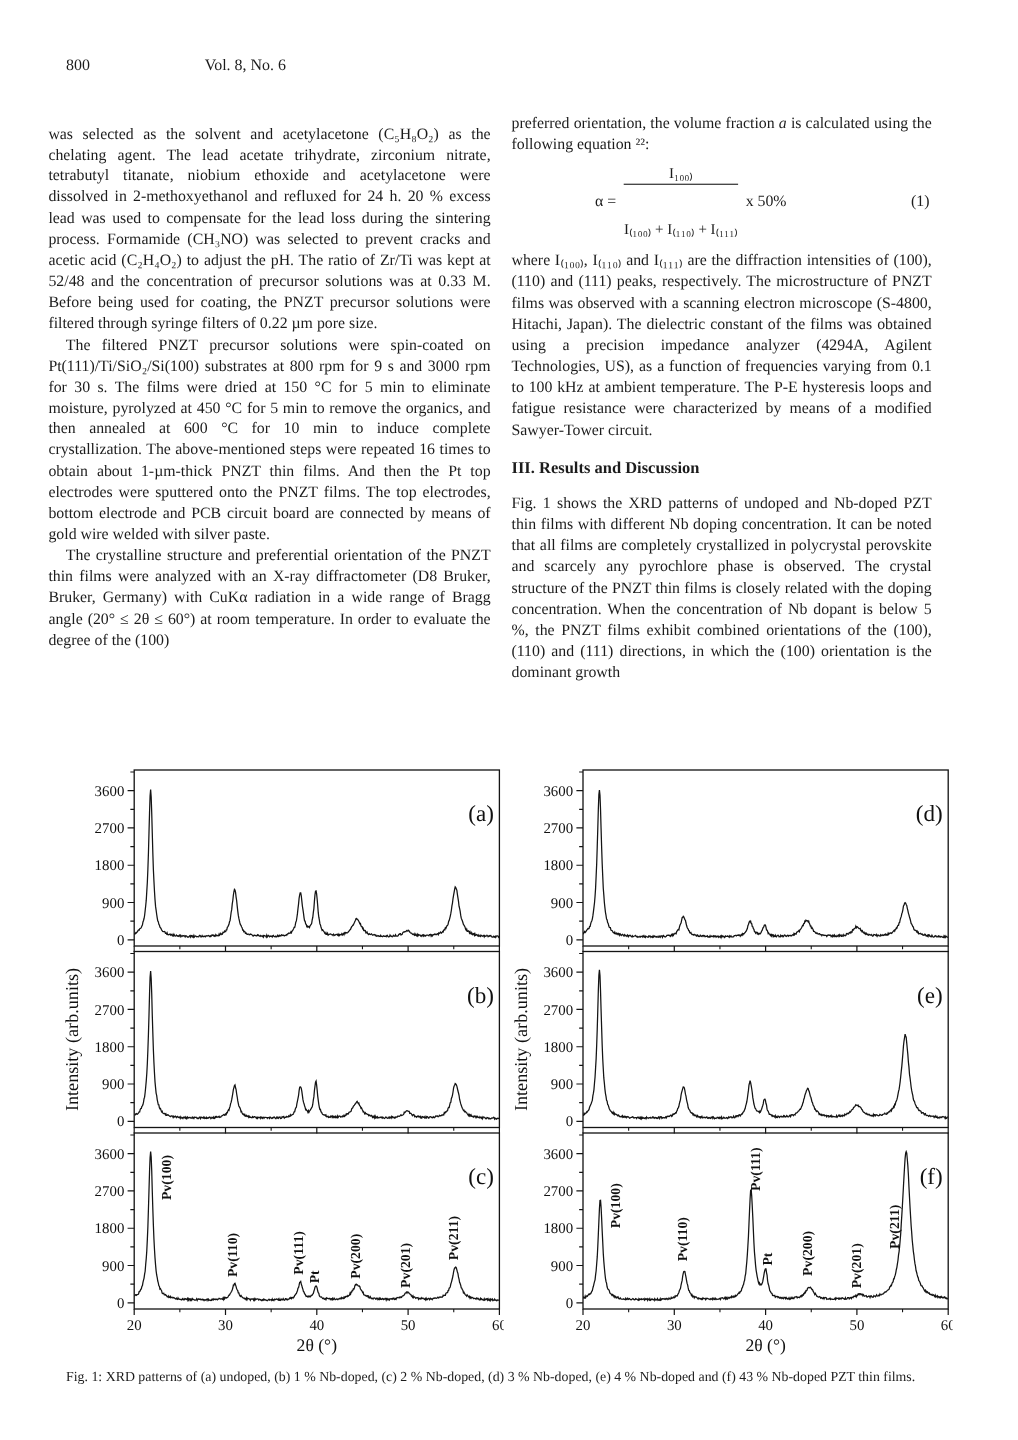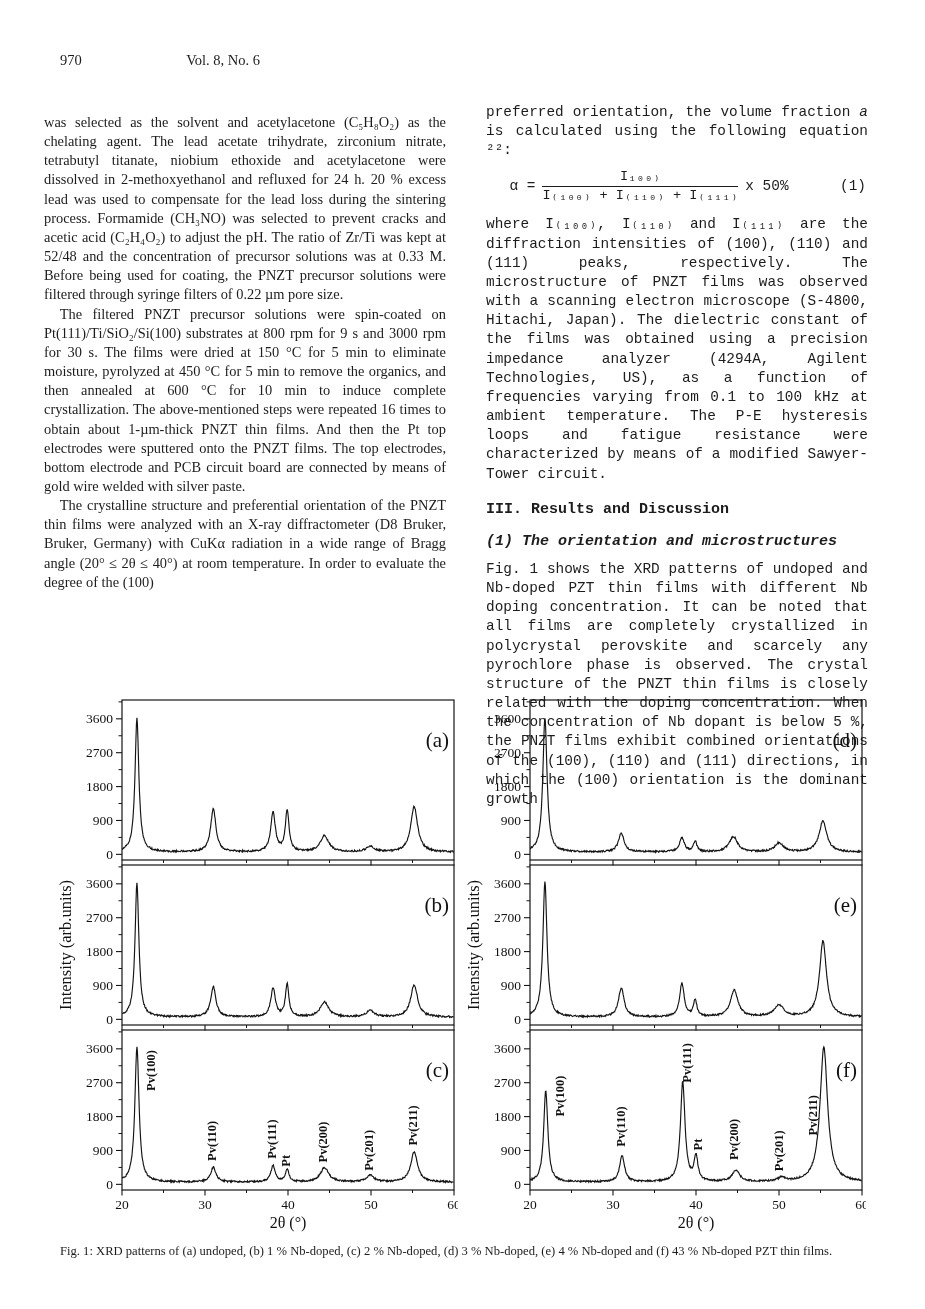--- a/index.html
+++ b/index.html
@@ -7,72 +7,71 @@
     width:925px;height:1309px;background:#ffffff;position:relative;
     font-family:"Liberation Serif",serif;color:#1c1c1c;overflow:hidden;
   }
   .header{position:absolute;top:52px;left:60px;width:808px;display:flex;align-items:baseline;font-size:14.5px;}
   .header .page-num{width:90px;}
   .header .journal{flex:1;text-align:center;font-style:italic;}
   .header .vol{width:110px;text-align:right;}
 
   .col{position:absolute;top:103px;font-size:14.4px;line-height:19.15px;text-align:justify;}
   .col-left{left:44px;width:402px;margin-top:10px;}
-  .col-right{left:486px;width:382px;font-family:Liberation Mono, monospace;}
+  .col-right{left:465px;width:382px;}
   .col p{margin:0;text-indent:1.1em;}
   .col p.noindent{text-indent:0;}
 
   .equation{position:relative;margin:9px 0 11px 0;display:flex;align-items:center;}
   .eq-body{margin:0 auto;display:flex;align-items:center;gap:7px;transform:translateX(-28px);}
-  .frac{display:inline-flex;flex-direction:column;text-align:center;font-size:13.6px;line-height:16px;}
+  .frac{display:inline-flex;flex-direction:column;text-align:center;font-size:13.6px;line-height:16px;gap:32px;}
   .frac .num{border-bottom:1.1px solid #1c1c1c;padding:0 5px 1px 5px;}
   .frac .den{padding-top:1px;text-align:center;}
   .eq-number{position:absolute;right:2px;top:50%;transform:translateY(-50%);}
 
   .section-heading{font-weight:bold;font-size:15px;margin:16px 0 13px 0 !important;text-indent:0 !important;text-align:left;}
   .subsection-heading{font-weight:bold;font-style:italic;font-size:15px;margin:0 0 9px 0 !important;text-indent:0 !important;text-align:left;}
 
   .figure{position:absolute;top:690px;left:56px;display:flex;gap:6px;}
   .figure svg{display:block;}
 
   .caption{position:absolute;top:1243px;left:60px;width:808px;font-size:12.6px;line-height:16.6px;text-align:justify;}
   .caption .cap-label{font-weight:normal;}
 </style>
 </head>
 <body>
 
 <div class="header">
-  <span class="page-num">970</span>
+  <span class="page-num">800</span>
   <span class="vol">Vol. 8, No. 6</span>
 </div>
 
 <div class="col col-left">
   <p class="noindent">was selected as the solvent and acetylacetone (C₅H₈O₂) as the chelating agent. The lead acetate trihydrate, zirconium nitrate, tetrabutyl titanate, niobium ethoxide and acetylacetone were dissolved in 2-methoxyethanol and refluxed for 24 h. 20 % excess lead was used to compensate for the lead loss during the sintering process. Formamide (CH₃NO) was selected to prevent cracks and acetic acid (C₂H₄O₂) to adjust the pH. The ratio of Zr/Ti was kept at 52/48 and the concentration of precursor solutions was at 0.33 M. Before being used for coating, the PNZT precursor solutions were filtered through syringe filters of 0.22 µm pore size.</p>
   <p>The filtered PNZT precursor solutions were spin-coated on Pt(111)/Ti/SiO₂/Si(100) substrates at 800 rpm for 9 s and 3000 rpm for 30 s. The films were dried at 150 °C for 5 min to eliminate moisture, pyrolyzed at 450 °C for 5 min to remove the organics, and then annealed at 600 °C for 10 min to induce complete crystallization. The above-mentioned steps were repeated 16 times to obtain about 1-µm-thick PNZT thin films. And then the Pt top electrodes were sputtered onto the PNZT films. The top electrodes, bottom electrode and PCB circuit board are connected by means of gold wire welded with silver paste.</p>
-  <p>The crystalline structure and preferential orientation of the PNZT thin films were analyzed with an X-ray diffractometer (D8 Bruker, Bruker, Germany) with CuKα radiation in a wide range of Bragg angle (20° ≤ 2θ ≤ 40°) at room temperature. In order to evaluate the degree of the (100)</p>
+  <p>The crystalline structure and preferential orientation of the PNZT thin films were analyzed with an X-ray diffractometer (D8 Bruker, Bruker, Germany) with CuKα radiation in a wide range of Bragg angle (20° ≤ 2θ ≤ 60°) at room temperature. In order to evaluate the degree of the (100)</p>
 </div>
 
 <div class="col col-right">
   <p class="noindent"><span>preferred orientation, the volume fraction </span><i>a</i><span> is calculated using the following equation ²²:</span></p>
 
   <div class="equation">
     <div class="eq-body">
       <span>α =</span>
       <span class="frac">
         <span class="num">I₁₀₀₎</span>
         <span class="den">I₍₁₀₀₎ + I₍₁₁₀₎ + I₍₁₁₁₎</span>
       </span>
       <span>x 50%</span>
     </div>
     <span class="eq-number">(1)</span>
   </div>
 
   <p class="noindent">where I₍₁₀₀₎, I₍₁₁₀₎ and I₍₁₁₁₎ are the diffraction intensities of (100), (110) and (111) peaks, respectively. The microstructure of PNZT films was observed with a scanning electron microscope (S-4800, Hitachi, Japan). The dielectric constant of the films was obtained using a precision impedance analyzer (4294A, Agilent Technologies, US), as a function of frequencies varying from 0.1 to 100 kHz at ambient temperature. The P-E hysteresis loops and fatigue resistance were characterized by means of a modified Sawyer-Tower circuit.</p>
   <p class="section-heading">III.  Results and Discussion</p>
-  <p class="subsection-heading">(1)   The orientation and microstructures</p>
   <p class="noindent">Fig. 1 shows the XRD patterns of undoped and Nb-doped PZT thin films with different Nb doping concentration. It can be noted that all films are completely crystallized in polycrystal perovskite and scarcely any pyrochlore phase is observed. The crystal structure of the PNZT thin films is closely related with the doping concentration. When the concentration of Nb dopant is below 5 %, the PNZT films exhibit combined orientations of the (100), (110) and (111) directions, in which the (100) orientation is the dominant growth</p>
 </div>
 
 <div class="figure">
   <svg id="fig-left" width="402" height="548" viewBox="0 0 402 548">
       <g>
         <clipPath id="clip00">
           <rect x="66" y="10" width="332" height="160"></rect>
         </clipPath>
         <rect x="66" y="10" width="332" height="160" fill="none" stroke="#141414" stroke-width="1.2"></rect>

